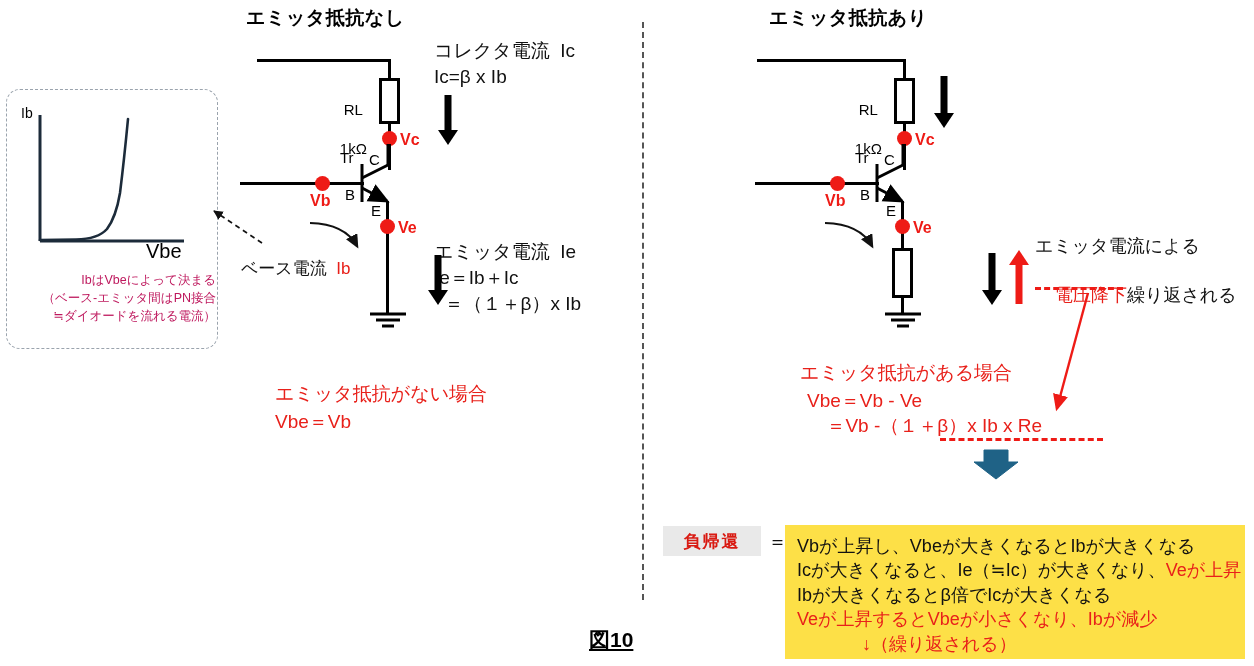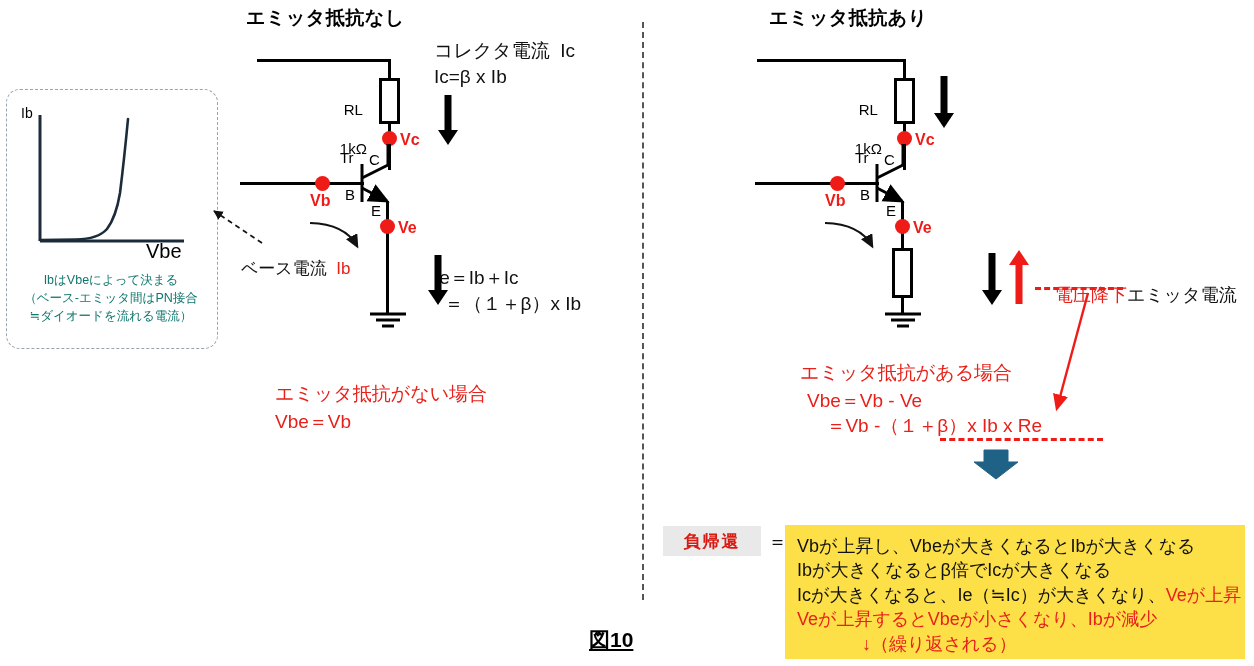--- a/index.html
+++ b/index.html
@@ -37,23 +37,23 @@
   
   .inset-box {
     position: absolute;
     border: 1.6px dashed #9aa3ad;
     border-radius: 14px;
     background: #ffffff;
   }
   .inset-caption {
     position: absolute;
     font-size: 12.5px;
-    text-align: center;
+    text-align: right;
     line-height: 1.42;
-    color: #0f766e;
+    color: #be185d;
     white-space: pre;
   }
 
   
   .wire-h {
     position: absolute;
     background: #000;
     height: 3px;
   }
   .wire-v {
@@ -310,20 +310,21 @@
   </div>
 
   <div class="blk-text" style="left:434px; top:38px;">コレクタ電流  Ic</div>
   <div class="blk-text" style="left:434px; top:64px;">Ic=β x Ib</div>
 
   <div class="arrow-down" style="left:437px; top:95px; width:22px; height:50px;">
     <div class="shaft" style="height:36px;"></div>
     <div class="head"></div>
   </div>
 
+  <div class="blk-text" style="left:434px; top:239px;">エミッタ電流  Ie</div>
   <div class="blk-text" style="left:434px; top:265px;">Ie＝Ib＋Ic</div>
   <div class="blk-text" style="left:434px; top:291px;">  ＝（１＋β）x Ib</div>
 
   <div class="arrow-down" style="left:427px; top:255px; width:22px; height:50px;">
     <div class="shaft" style="height:36px;"></div>
     <div class="head"></div>
   </div>
 
   <div class="red-text" style="left:275px; top:381px;">エミッタ抵抗がない場合</div>
   <div class="red-text" style="left:275px; top:409px;text-align:center;">Vbe＝Vb</div>
@@ -393,22 +394,23 @@
   <div class="arrow-down" style="left:981px; top:253px; width:22px; height:52px;">
     <div class="shaft" style="height:38px;"></div>
     <div class="head"></div>
   </div>
 
   <div class="arrow-up-red" style="left:1008px; top:250px; width:22px; height:54px;">
     <div class="head"></div>
     <div class="shaft" style="height:40px;"></div>
   </div>
 
+  <div class="blk-text" style="left:1035px; top:234px; font-size:18px;">エミッタ電流による</div>
   <div class="txt" style="left:1035px; top:261px; font-size:18px;">
-    <span class="red">電圧降下</span><span class="blk">エミッタ電流</span>
+    <span class="red">電圧降下</span><span class="blk">繰り返される</span>
   </div>
   <div class="red-dash-ul" style="left:1035px; top:287px; width:88px;"></div>
 
   <svg class="ovl" style="left:1040px; top:290px;" width="80" height="130" viewBox="0 0 80 130">
     <defs>
       <marker id="mkRedLong" markerWidth="8" markerHeight="8" refX="5.6" refY="3.2" orient="auto">
         <path d="M0,0 L7,3.2 L0,6.4 z" fill="#ee1b16"></path>
       </marker>
     </defs>
     <line x1="48" y1="3" x2="17" y2="118" stroke="#ee1b16" stroke-width="2.4" marker-end="url(#mkRedLong)"></line>
@@ -421,21 +423,21 @@
 
   <svg class="ovl" style="left:972px; top:450px;" width="48" height="30" viewBox="0 0 48 30">
     <polygon points="12,0 36,0 36,12 46,12 24,29 2,12 12,12" fill="#1f6286" stroke="#1f6286" stroke-width="1"></polygon>
   </svg>
 
   <div class="badge" style="left:663px; top:526px; width:98px; height:30px;">負帰還</div>
   <div class="eq-sign" style="left:768px; top:529px;">＝</div>
 
   <div class="fb-box" style="left:785px; top:478px; width:460px; height:134px; padding:9px 10px 0 12px;">
     <div class="fb-line">Vbが上昇し、Vbeが大きくなるとIbが大きくなる</div>
+    <div class="fb-line"><span>Icが大きくなると、Ie（≒Ic）が大きくなり、</span><span class="r" style="color:#e8201a;">Veが上昇</span></div>
     <div class="fb-line">Ibが大きくなるとβ倍でIcが大きくなる</div>
-    <div class="fb-line"><span>Icが大きくなると、Ie（≒Ic）が大きくなり、</span><span class="r" style="color:#e8201a;">Veが上昇</span></div>
     <div class="fb-line r">Veが上昇するとVbeが小さくなり、Ibが減少</div>
     <div class="fb-line r">             ↓（繰り返される）</div>
   </div>
 
   <div class="fig-label" style="left:589px; top:626px;">図10</div>
 
 </div>
 
 </body></html>

